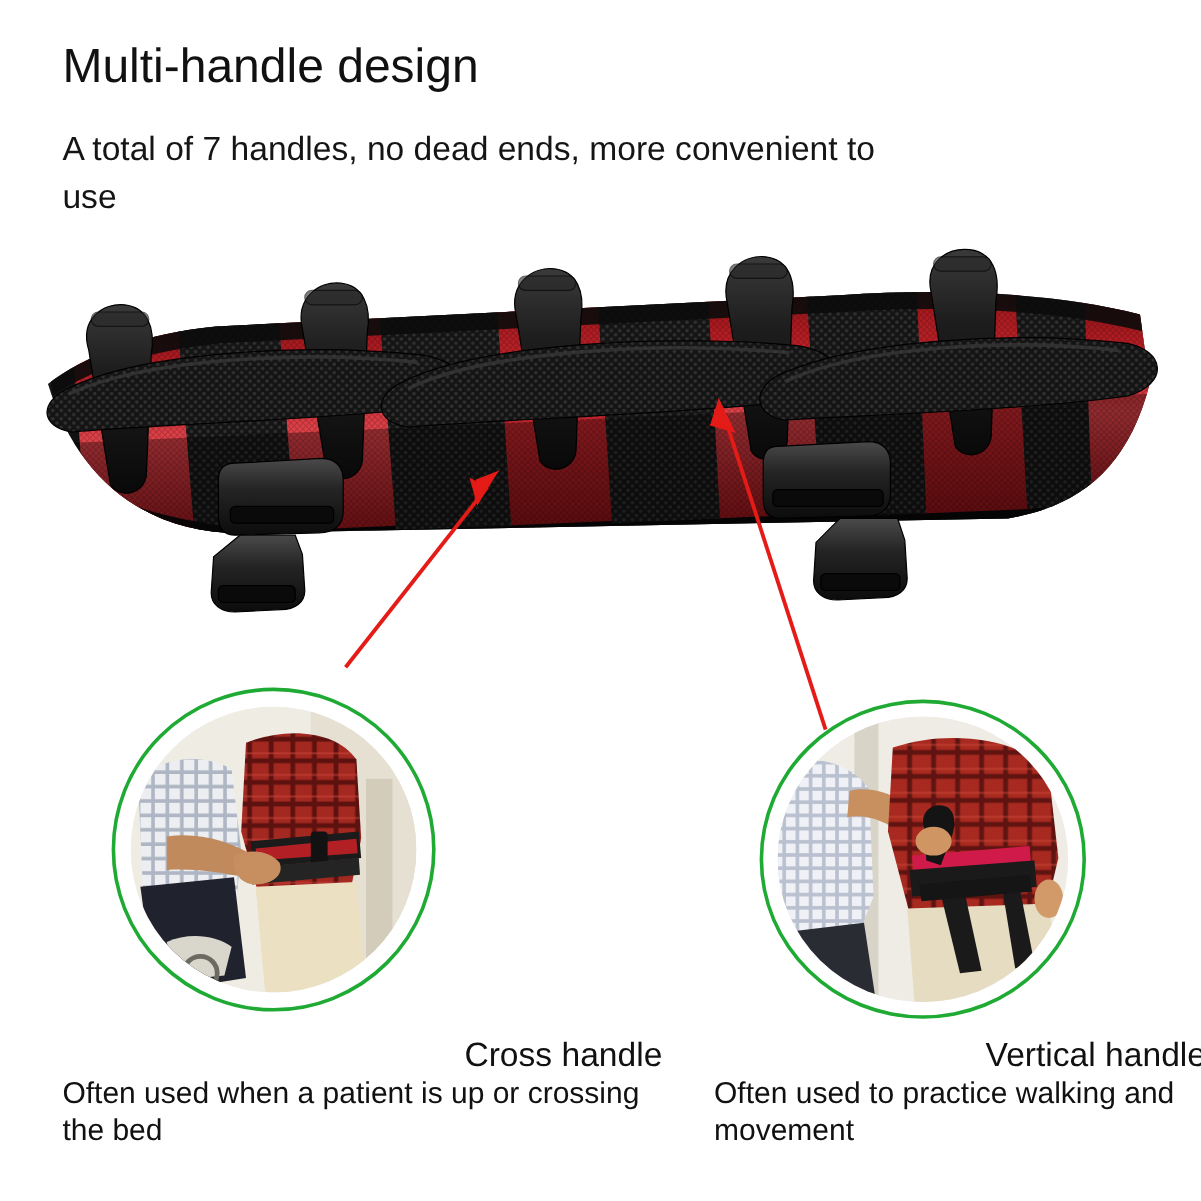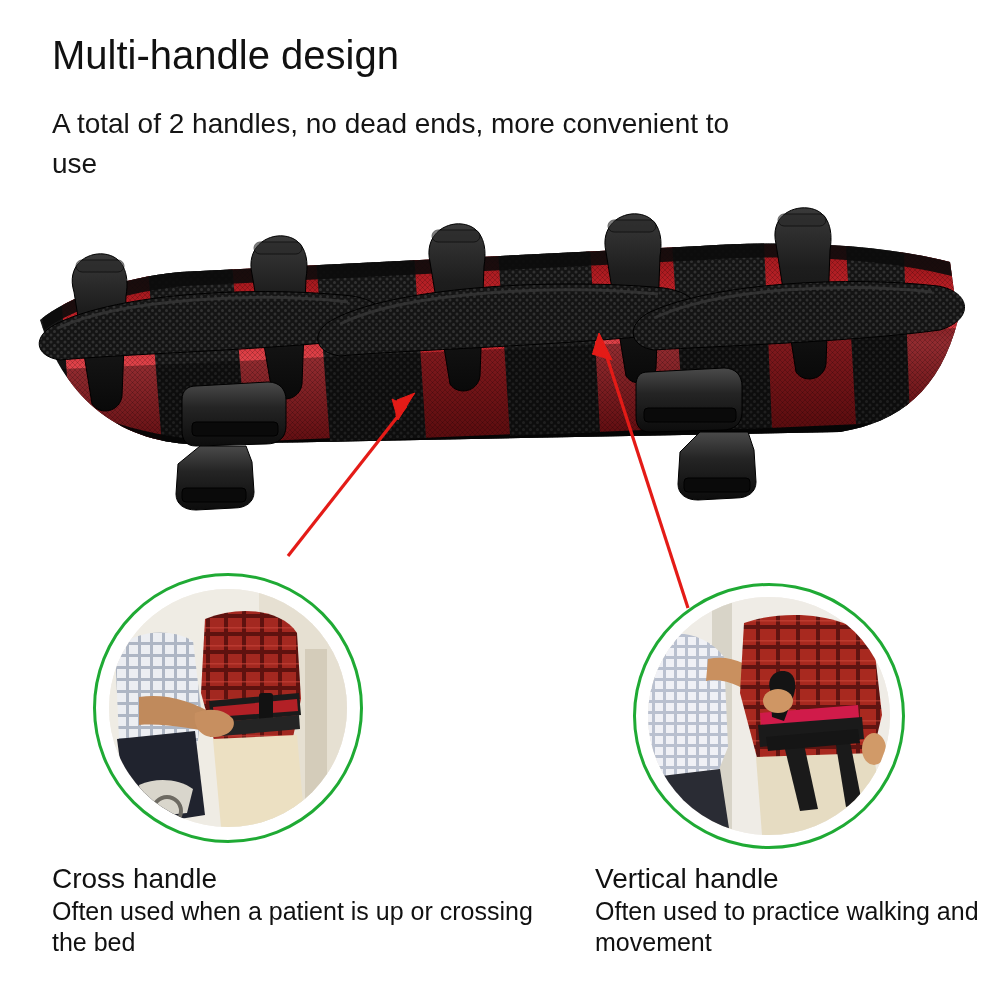--- a/index.html
+++ b/index.html
@@ -20,21 +20,21 @@
     font-size:40px;font-weight:400;letter-spacing:0px;
     line-height:1.1;color:#111;text-align:right;
   }
   .subtitle{
     position:absolute;left:52px;top:104px;width:700px;
     font-size:28px;font-weight:400;line-height:1.42;color:#151515;
   }
 
   
   .cap{position:absolute;}
-  .cap .cap-title{font-size:28px;line-height:1.25;color:#111;}
+  .cap .cap-title{font-size:28px;line-height:1.25;color:#111;text-align:right;}
   .cap .cap-body{font-size:25px;line-height:1.22;color:#111;}
   #cap-left{left:52px;top:861px;width:500px;}
   #cap-right{left:595px;top:861px;width:410px;}
 
   
   .circle-wrap{position:absolute;border-radius:50%;}
   .ring{
     position:absolute;inset:0;border-radius:50%;
     border:3px solid #1faa34;box-sizing:border-box;
     background:#ffffff;
@@ -54,21 +54,21 @@
   #arrows{position:absolute;left:0;top:0;width:1001px;height:1001px;pointer-events:none;}
   
   #product{position:absolute;left:0;top:200px;width:1001px;height:340px;}
 </style>
 </head>
 <body>
 
 <div id="page">
 
   <div class="title">Multi-handle design</div>
-  <div class="subtitle">A total of 2 handles, no dead ends, more convenient to use</div>
+  <div class="subtitle">A total of 7 handles, no dead ends, more convenient to use</div>
 
   <div id="product">
     <svg viewBox="0 0 1001 340" width="1001" height="340" xmlns="http://www.w3.org/2000/svg">
       <defs>
         <linearGradient id="redWeb" x1="0" y1="0" x2="0" y2="1">
           <stop offset="0%" stop-color="#8d1216"></stop>
           <stop offset="30%" stop-color="#c9232a"></stop>
           <stop offset="55%" stop-color="#e0434a"></stop>
           <stop offset="100%" stop-color="#97161b"></stop>
         </linearGradient>

